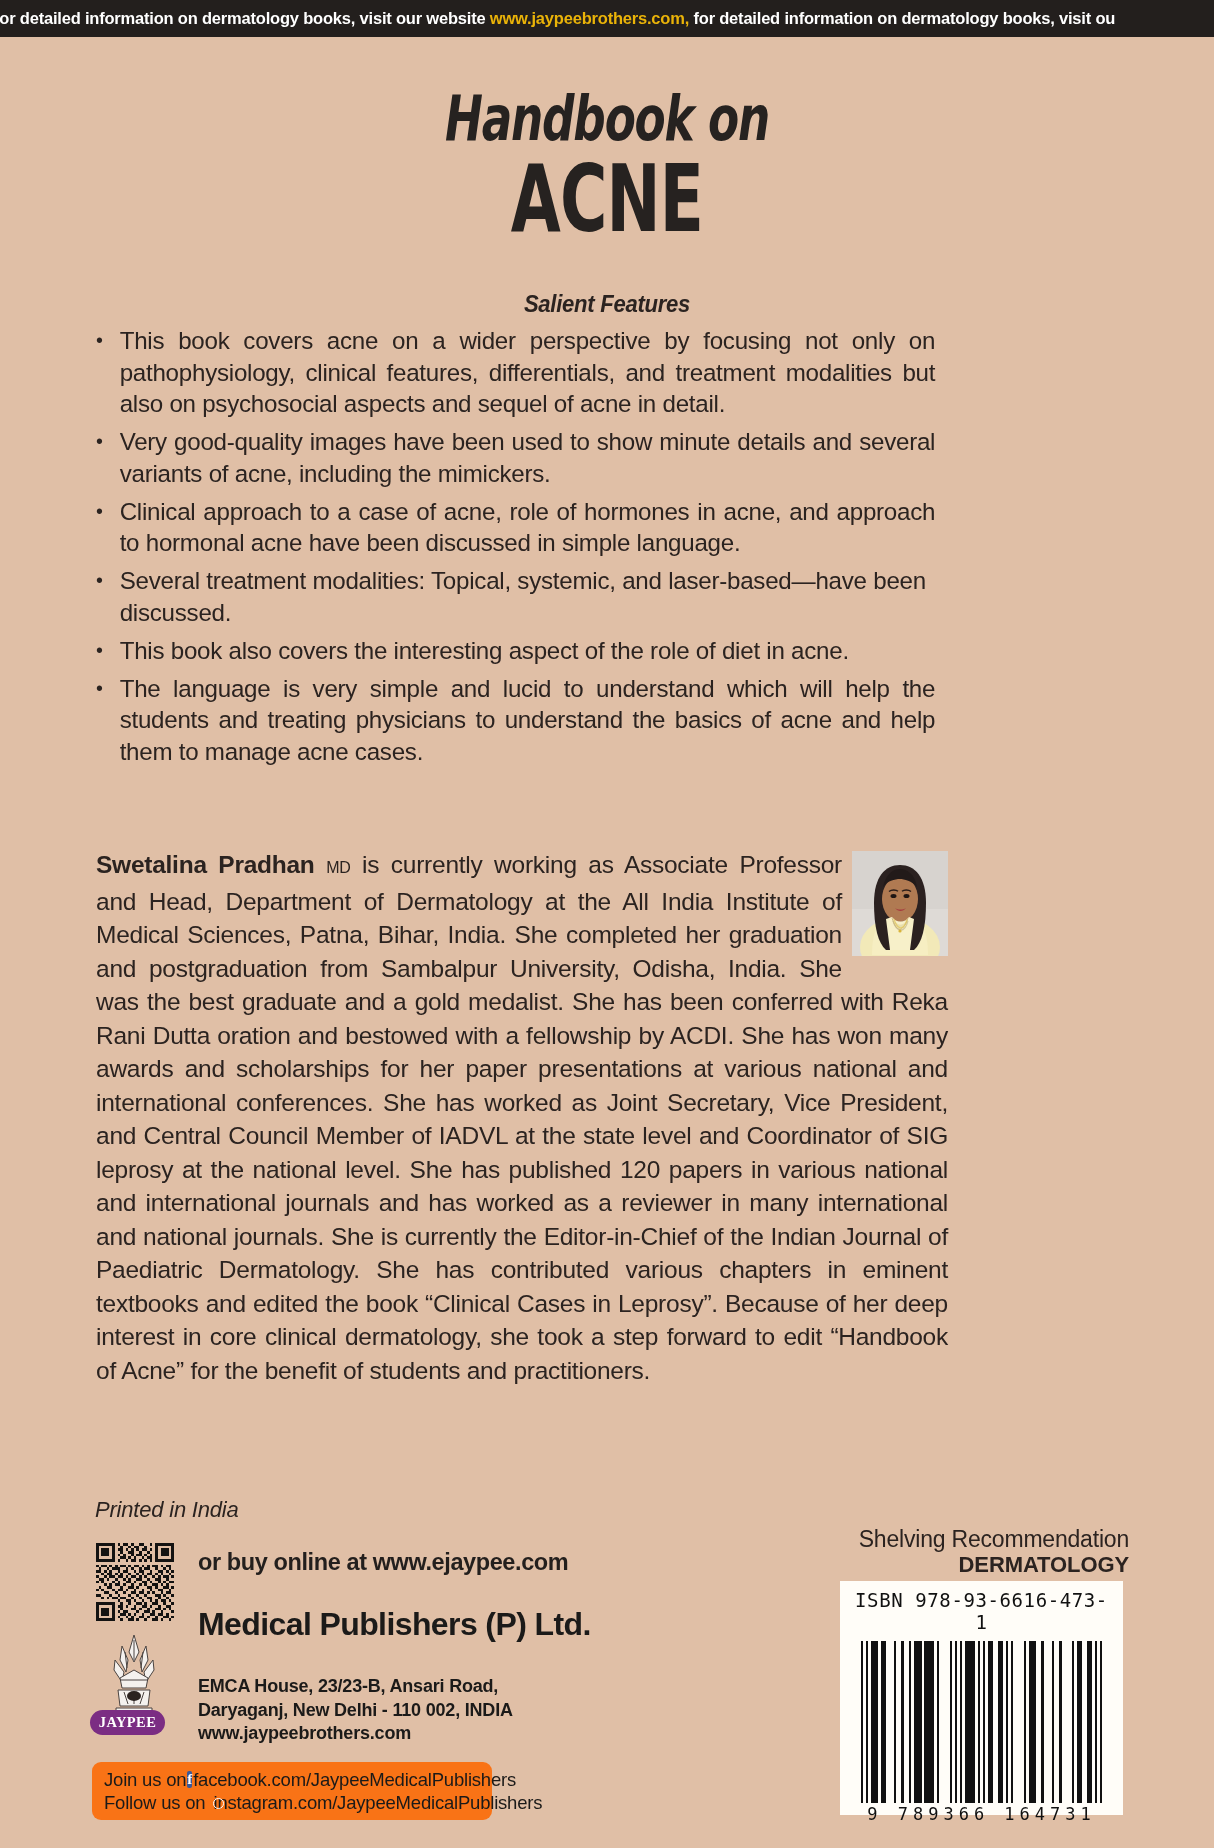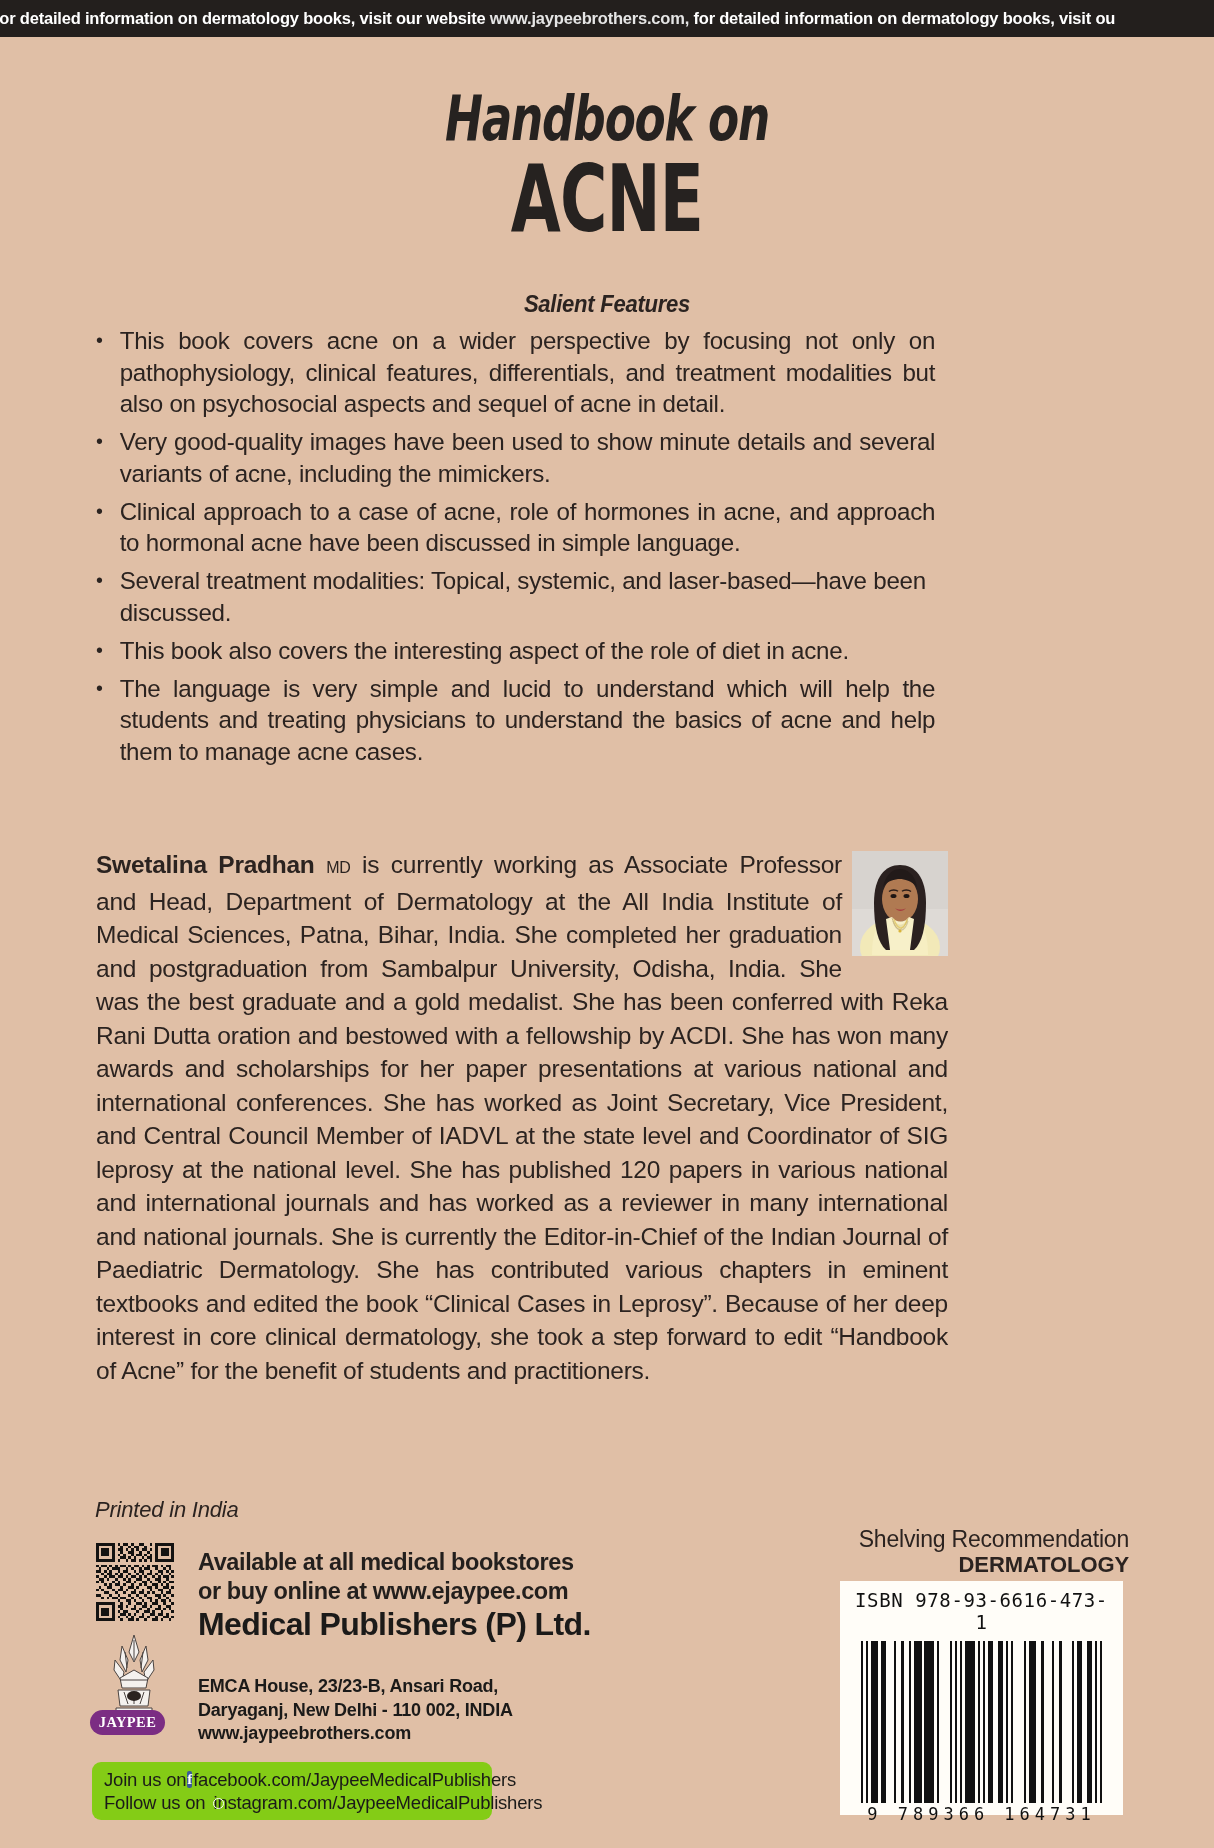--- a/index.html
+++ b/index.html
@@ -24,21 +24,21 @@
     color: #ffffff;
     font-size: 16.5px;
     font-weight: bold;
     letter-spacing: -0.2px;
     white-space: nowrap;
     overflow: hidden;
     display: flex;
     align-items: center;
   }
   .topstrip .inner { transform: translateX(-6px); }
-  .topstrip .hl { color: #e5e5e5; margin-top: 16px; }
+  .topstrip .hl { color: #eab308; margin-top: 16px; }
 
   
   .title-block {
     position: absolute;
     top: 86px; left: 0;
     width: 1214px;
     text-align: center;
   }
   .title-line1 {
     font-family: "DejaVu Sans Condensed", "Liberation Sans Narrow", "Liberation Sans", sans-serif;
@@ -208,21 +208,21 @@
     letter-spacing: -0.2px;
     color: #1b1a19;
   }
 
   .social {
     position: absolute;
     top: 1762px;
     left: 92px;
     width: 400px;
     height: 58px;
-    background: #84cc16;
+    background: #f97316;
     border-radius: 9px;
     padding: 6px 10px 0 12px;
     font-size: 18.5px;
     line-height: 23px;
     letter-spacing: -0.2px;
     color: #1b1a19;
   }
   .social .row { display: flex; align-items: center; white-space: nowrap; }
   .ic-fb {
     display: inline-block;
@@ -635,21 +635,20 @@
       <path d="M26 60 L30 72"></path>
       <path d="M36 60 L36 72"></path>
       <path d="M46 60 L42 72"></path>
     </g>
     <ellipse cx="36" cy="64" rx="7" ry="5" fill="#2b2320"></ellipse>
   </svg>
 </div>
 <div class="jaypee-pill">JAYPEE</div>
 
 <div class="avail">
-  <div>Available at all medical bookstores</div>
   <div>or buy online at www.ejaypee.com</div>
 </div>
 
 <div class="pubname">
   <div class="l2">Medical Publishers (P) Ltd.</div>
 </div>
 
 <div class="pubaddr">
   <div>EMCA House, 23/23-B, Ansari Road,</div>
   <div>Daryaganj, New Delhi - 110 002, INDIA</div>

